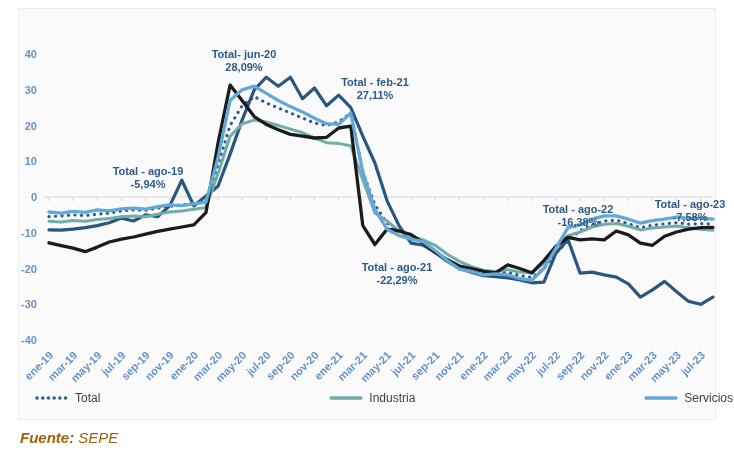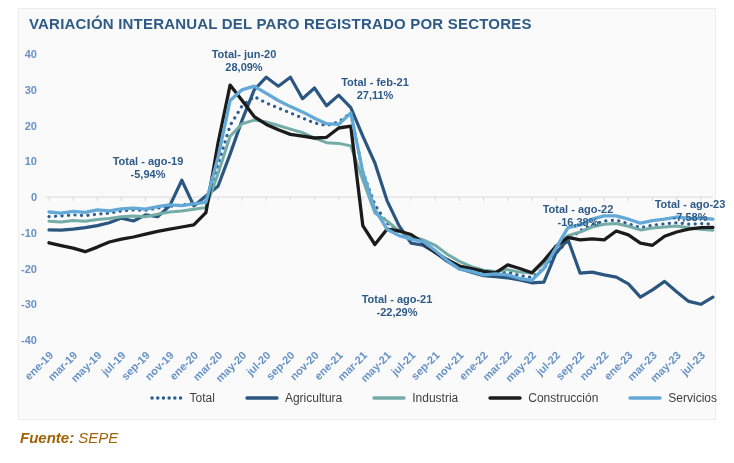--- a/index.html
+++ b/index.html
@@ -18,36 +18,35 @@
     font-size:15px;font-weight:700;color:#2E5A87;letter-spacing:.2px;
     white-space:nowrap;
   }
   #chart-svg{position:absolute;left:0;top:0;overflow:visible;}
   .anno{
     position:absolute;transform:translateX(-50%);
     text-align:center;font-size:11px;font-weight:600;line-height:13px;
     color:#2E5A87;white-space:nowrap;pointer-events:none;
   }
   .legend{
-    position:absolute;left:0;top:382px;width:698px;
-    display:flex;justify-content:flex-end;align-items:center;gap:30px;
+    position:absolute;left:16px;top:382px;width:698px;
+    display:flex;justify-content:space-between;align-items:center;gap:30px;
   }
   .legend-item{display:flex;align-items:center;gap:6px;}
   .legend-item span{font-size:12px;color:#3F3F3F;}
   .fuente{
     position:absolute;left:20px;top:429px;margin:0;
     font-size:15px;color:#a16207;font-style:italic;
   }
   .fuente b{font-weight:700;}
 </style>
 </head>
 <body>
 
 <div class="card">
-  <h1 class="chart-title">VARIACIÓN INTERANUAL DEL PARO REGISTRADO POR SECTORES</h1>
   <svg id="chart-svg" width="698" height="412">
       <line x1="26" y1="188" x2="694" y2="188" stroke="#D9D9D9" stroke-width="1"></line>
       <line x1="30" y1="188" x2="30" y2="192" stroke="#D9D9D9" stroke-width="1"></line>
       <line x1="54.14" y1="188" x2="54.14" y2="192" stroke="#D9D9D9" stroke-width="1"></line>
       <line x1="78.28" y1="188" x2="78.28" y2="192" stroke="#D9D9D9" stroke-width="1"></line>
       <line x1="102.42" y1="188" x2="102.42" y2="192" stroke="#D9D9D9" stroke-width="1"></line>
       <line x1="126.56" y1="188" x2="126.56" y2="192" stroke="#D9D9D9" stroke-width="1"></line>
       <line x1="150.7" y1="188" x2="150.7" y2="192" stroke="#D9D9D9" stroke-width="1"></line>
       <line x1="174.84" y1="188" x2="174.84" y2="192" stroke="#D9D9D9" stroke-width="1"></line>
       <line x1="198.98000000000002" y1="188" x2="198.98000000000002" y2="192" stroke="#D9D9D9" stroke-width="1"></line>
@@ -108,33 +107,33 @@
       <text x="638.5" y="347" text-anchor="end" transform="rotate(-45 638.5 347)" font-size="11" fill="#6792C5" font-weight="600">mar-23</text>
       <text x="662.64" y="347" text-anchor="end" transform="rotate(-45 662.64 347)" font-size="11" fill="#6792C5" font-weight="600">may-23</text>
       <text x="686.78" y="347" text-anchor="end" transform="rotate(-45 686.78 347)" font-size="11" fill="#6792C5" font-weight="600">jul-23</text>
       <polyline points="30.0,207.7 42.1,206.9 54.1,205.9 66.2,206.6 78.3,205.2 90.3,204.1 102.4,201.9 114.5,201.0 126.6,201.2 138.6,199.1 150.7,197.3 162.8,195.9 174.8,194.4 186.9,193.0 199.0,155.8 211.1,116.5 223.1,96.8 235.2,87.6 247.3,94.0 259.3,99.0 271.4,104.0 283.5,109.0 295.5,114.0 307.6,116.5 319.7,112.9 331.8,104.0 343.8,163.0 355.9,195.9 368.0,214.1 380.0,222.0 392.1,229.1 404.2,232.1 416.2,243.4 428.3,250.6 440.4,257.7 452.4,260.6 464.5,264.1 476.6,263.8 488.7,263.1 500.7,266.6 512.8,268.4 524.9,259.5 536.9,244.1 549.0,231.9 561.1,221.6 573.1,215.9 585.2,212.0 597.3,211.2 609.4,214.8 621.4,218.7 633.5,216.2 645.6,214.8 657.6,213.7 669.7,215.2 681.8,214.5 693.9,215.1" fill="none" stroke="#2C5D92" stroke-width="3.2" stroke-linejoin="round" stroke-linecap="round" stroke-dasharray="0.1 6.4"></polyline>
       <polyline points="30.0,220.9 42.1,221.2 54.1,220.2 66.2,218.7 78.3,216.6 90.3,213.7 102.4,209.1 114.5,212.0 126.6,205.9 138.6,207.7 150.7,196.9 162.8,171.2 174.8,196.9 186.9,186.9 199.0,177.3 211.1,145.1 223.1,111.1 235.2,80.8 247.3,68.2 259.3,77.2 271.4,68.2 283.5,89.7 295.5,79.0 307.6,96.8 319.7,86.1 331.8,98.6 343.8,127.2 355.9,154.0 368.0,191.6 380.0,216.6 392.1,234.1 404.2,236.3 416.2,243.4 428.3,252.4 440.4,259.5 452.4,263.1 464.5,266.6 476.6,267.7 488.7,268.8 500.7,270.9 512.8,273.8 524.9,273.1 536.9,244.1 549.0,230.5 561.1,264.1 573.1,263.1 585.2,265.9 597.3,268.1 609.4,274.9 621.4,288.1 633.5,280.9 645.6,272.4 657.6,282.7 669.7,292.4 681.8,295.3 693.9,288.1" fill="none" stroke="#2A567F" stroke-width="3.2" stroke-linejoin="round" stroke-linecap="round"></polyline>
       <polyline points="30.0,212.3 42.1,213.0 54.1,211.6 66.2,212.3 78.3,210.5 90.3,209.4 102.4,207.7 114.5,206.9 126.6,207.7 138.6,205.2 150.7,203.0 162.8,201.9 174.8,200.2 186.9,198.4 199.0,164.8 211.1,127.2 223.1,114.7 235.2,111.1 247.3,112.9 259.3,116.5 271.4,120.1 283.5,123.6 295.5,129.0 307.6,133.7 319.7,134.4 331.8,136.9 343.8,170.8 355.9,204.1 368.0,212.0 380.0,222.0 392.1,227.3 404.2,230.9 416.2,236.3 428.3,245.2 440.4,252.4 452.4,257.7 464.5,261.3 476.6,262.4 488.7,260.6 500.7,263.1 512.8,264.1 524.9,254.1 536.9,237.3 549.0,226.6 561.1,223.0 573.1,218.0 585.2,215.2 597.3,214.5 609.4,217.3 621.4,220.9 633.5,219.1 645.6,218.0 657.6,217.0 669.7,218.7 681.8,220.2 693.9,221.2" fill="none" stroke="#74ACA8" stroke-width="3" stroke-linejoin="round" stroke-linecap="round"></polyline>
       <polyline points="30.0,233.8 42.1,236.6 54.1,239.1 66.2,242.7 78.3,238.1 90.3,233.0 102.4,230.2 114.5,228.0 126.6,225.2 138.6,222.3 150.7,220.2 162.8,218.0 174.8,215.9 186.9,203.7 199.0,134.4 211.1,76.1 223.1,91.5 235.2,107.6 247.3,115.4 259.3,120.8 271.4,125.4 283.5,127.2 295.5,129.0 307.6,128.3 319.7,119.0 331.8,117.2 343.8,216.6 355.9,235.5 368.0,220.2 380.0,222.0 392.1,225.5 404.2,233.8 416.2,243.4 428.3,250.6 440.4,257.0 452.4,259.5 464.5,262.4 476.6,263.8 488.7,255.9 500.7,259.5 512.8,263.8 524.9,251.6 536.9,237.3 549.0,228.4 561.1,230.9 573.1,229.8 585.2,230.9 597.3,222.0 609.4,225.9 621.4,234.1 633.5,236.3 645.6,227.3 657.6,223.0 669.7,220.2 681.8,218.7 693.9,218.4" fill="none" stroke="#1B1B1B" stroke-width="3.3" stroke-linejoin="round" stroke-linecap="round"></polyline>
       <polyline points="30.0,203.0 42.1,204.1 54.1,202.3 66.2,203.4 78.3,200.9 90.3,201.9 102.4,199.8 114.5,199.1 126.6,200.2 138.6,197.7 150.7,195.9 162.8,196.6 174.8,194.8 186.9,193.4 199.0,148.7 211.1,91.5 223.1,80.8 235.2,77.2 247.3,84.3 259.3,91.5 271.4,97.6 283.5,102.9 295.5,109.3 307.6,114.7 319.7,115.4 331.8,104.0 343.8,163.0 355.9,200.5 368.0,220.2 380.0,226.6 392.1,230.2 404.2,232.7 416.2,241.6 428.3,251.6 440.4,260.2 452.4,262.4 464.5,265.9 476.6,264.9 488.7,265.9 500.7,269.5 512.8,271.3 524.9,259.5 536.9,239.1 549.0,218.7 561.1,215.9 573.1,210.2 585.2,206.9 597.3,206.9 609.4,210.2 621.4,214.1 633.5,211.6 645.6,210.2 657.6,208.0 669.7,209.4 681.8,209.1 693.9,210.2" fill="none" stroke="#63A9D8" stroke-width="3.3" stroke-linejoin="round" stroke-linecap="round"></polyline>
     </svg>
   <div id="annotations">
-      <div class="anno" style="left: 129px; top: 146px; color: rgb(46, 90, 135);">
+      <div class="anno" style="left: 129px; top: 156px; color: rgb(46, 90, 135);">
         <div>Total - ago-19</div>
         <div>-5,94%</div>
       </div>
       <div class="anno" style="left: 225px; top: 39px; color: rgb(46, 90, 135);">
         <div>Total- jun-20</div>
         <div>28,09%</div>
       </div>
       <div class="anno" style="left: 356px; top: 67px; color: rgb(46, 90, 135);">
         <div>Total - feb-21</div>
         <div>27,11%</div>
       </div>
-      <div class="anno" style="left: 378px; top: 252px; color: rgb(46, 90, 135); margin-top: 32px;">
+      <div class="anno" style="left: 378px; top: 252px; color: rgb(46, 90, 135);">
         <div>Total - ago-21</div>
         <div>-22,29%</div>
       </div>
       <div class="anno" style="left: 559px; top: 194px; color: rgb(46, 90, 135);">
         <div>Total - ago-22</div>
         <div>-16,38%</div>
       </div>
       <div class="anno" style="left: 671px; top: 189px; color: rgb(46, 90, 135);">
         <div>Total - ago-23</div>
         <div>-7,58%</div>
@@ -142,35 +141,23 @@
     </div>
   <div class="legend" id="legend">
       <div class="legend-item">
         <svg width="34" height="10">
           <line x1="2" y1="5" x2="32" y2="5" stroke="#2C5D92" stroke-width="3.4" stroke-linecap="round" stroke-dasharray="0.1 5.6"></line>
         </svg>
         <span>Total</span>
       </div>
       <div class="legend-item">
         <svg width="34" height="10">
-          <line x1="2" y1="5" x2="32" y2="5" stroke="#2A567F" stroke-width="3.4" stroke-linecap="round"></line>
-        </svg>
-        <span>Agricultura</span>
-      </div>
-      <div class="legend-item">
-        <svg width="34" height="10">
           <line x1="2" y1="5" x2="32" y2="5" stroke="#74ACA8" stroke-width="3.4" stroke-linecap="round"></line>
         </svg>
         <span>Industria</span>
-      </div>
-      <div class="legend-item">
-        <svg width="34" height="10">
-          <line x1="2" y1="5" x2="32" y2="5" stroke="#1B1B1B" stroke-width="3.4" stroke-linecap="round"></line>
-        </svg>
-        <span>Construcción</span>
       </div>
       <div class="legend-item">
         <svg width="34" height="10">
           <line x1="2" y1="5" x2="32" y2="5" stroke="#63A9D8" stroke-width="3.4" stroke-linecap="round"></line>
         </svg>
         <span>Servicios</span>
       </div>
     </div>
 </div>
 

